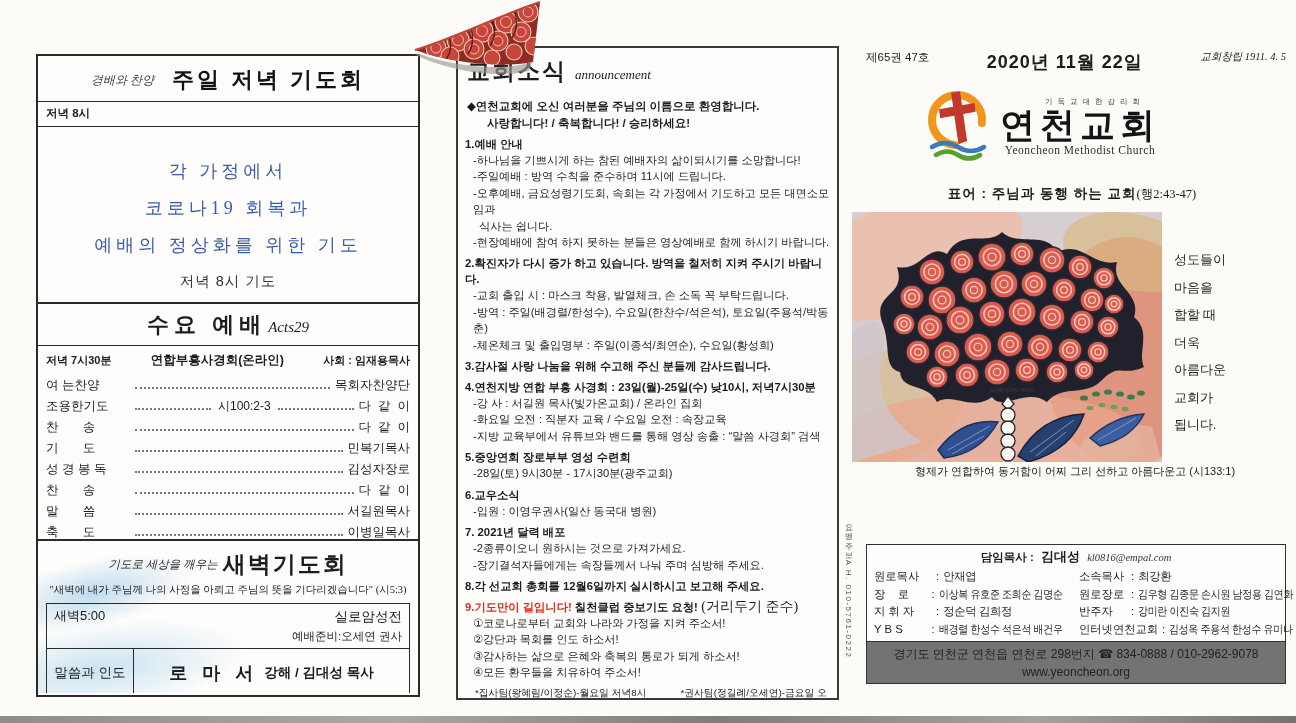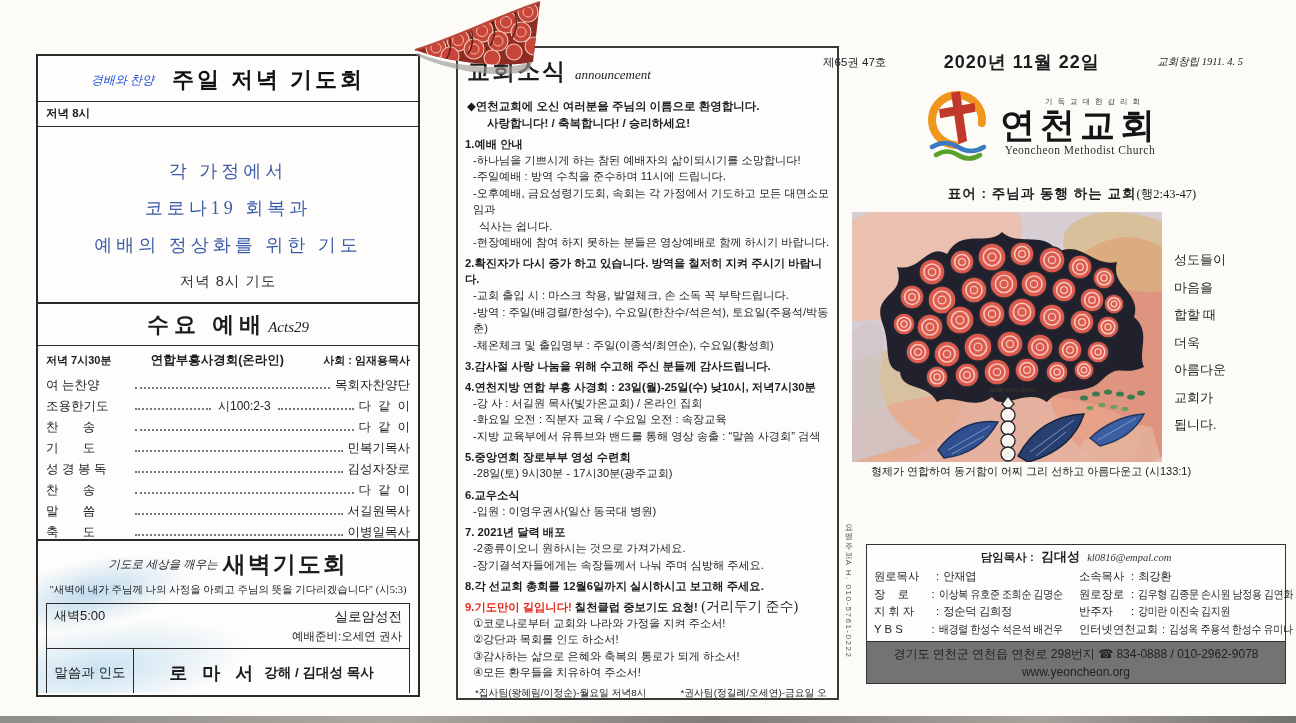--- a/index.html
+++ b/index.html
@@ -13,21 +13,21 @@
   .serif{font-family:"Liberation Serif","DejaVu Serif",serif;}
   .panel{position:absolute;background:#fefdfb;box-sizing:border-box;}
 
   
   #left-panel{left:36px;top:54px;width:384px;height:643px;border:2px solid #2a2a2a;}
   .lp-sec{position:relative;box-sizing:border-box;}
   #lp-sec1{height:246px;}
   #lp-sec2{height:237px;border-top:2px solid #2a2a2a;}
   #lp-sec3{height:154px;border-top:2px solid #2a2a2a;overflow:hidden;}
   .lp-header{padding:9px 6px 6px;text-align:center;border-bottom:1.5px solid #2a2a2a;}
-  .lp-pretitle{font-family:"Liberation Serif",serif;font-style:italic;font-size:12px;color:#1d4ed8;margin-right:18px;vertical-align:3px;}
+  .lp-pretitle{font-family:"Liberation Serif",serif;font-style:italic;font-size:12px;color:#404040;margin-right:18px;vertical-align:3px;}
   .lp-title{font-size:22px;font-weight:bold;letter-spacing:3px;color:#111;}
   .lp-time-row{font-size:11.5px;font-weight:bold;padding:4px 8px 5px;border-bottom:1.5px solid #2a2a2a;}
   .lp-blue{margin-top:26px;text-align:center;}
   .lp-blue-line{font-family:"Liberation Serif","DejaVu Serif",serif;font-size:18px;color:#3a5ba8;letter-spacing:4px;line-height:37px;}
   .lp-sub{text-align:center;font-size:14.5px;color:#333;margin-top:8px;letter-spacing:1px;}
 
   .w-titlebar{text-align:center;padding:6px 0 5px;border-bottom:1.5px solid #2a2a2a;}
   .w-title{font-size:22px;font-weight:bold;letter-spacing:5px;}
   .w-acts{font-family:"Liberation Serif",serif;font-style:italic;font-size:15px;margin-left:2px;}
   .w-meta{display:flex;justify-content:space-between;align-items:center;padding:6px 8px 2px;}
@@ -70,36 +70,36 @@
   .news-h .tail{font-weight:normal;font-family:"Liberation Serif",serif;font-size:14px;}
   .news-l{font-size:11.2px;line-height:16.4px;margin-left:8px;color:#222;}
   .news-l.lvl2{margin-left:14px;}
   .m-footnote{font-family:Liberation Sans, sans-serif;font-size:9.8px;margin:6px 0 0 10px;color:#222;}
   .m-footnote .gap{display:inline-block;width:34px;}
 
   #rose-corner{position:absolute;left:410px;top:0px;width:132px;height:88px;z-index:5;}
   #printer-mark{position:absolute;left:842px;top:518px;height:180px;writing-mode:vertical-rl;font-size:8px;letter-spacing:1.5px;color:#555;}
 
   
-  #rp-header{position:absolute;left:823px;top:50px;width:420px;display:flex;justify-content:space-between;align-items:center;}
+  #rp-header{position:absolute;left:866px;top:50px;width:420px;display:flex;justify-content:space-between;align-items:flex-start;}
   .rp-issue{font-size:11.5px;color:#222;}
   .rp-date{font-size:18px;font-weight:900;letter-spacing:1px;}
   .rp-founded{font-family:"Liberation Serif",serif;font-style:italic;font-size:10.5px;}
   #rp-logo{position:absolute;left:920px;top:84px;width:320px;display:flex;align-items:center;}
   .rp-logo-text{margin-left:4px;text-align:center;}
   .rp-denom{font-size:7.5px;letter-spacing:5px;color:#3a3a3a;margin-left:30px;}
   .rp-name{font-size:35px;font-weight:900;letter-spacing:5px;color:#141414;line-height:36px;}
   .rp-name-en{font-family:"Liberation Serif",serif;font-size:11.5px;color:#2f2f2f;letter-spacing:0.5px;margin-top:1px;}
   #rp-motto{position:absolute;left:872px;top:184px;width:400px;text-align:center;}
   .rp-motto-main{font-size:13.5px;font-weight:bold;letter-spacing:1px;}
   .rp-motto-ref{font-family:"Liberation Serif",serif;font-size:12.5px;}
   #rp-art{position:absolute;left:852px;top:212px;width:310px;height:250px;}
   #rp-side{position:absolute;left:1174px;top:246px;width:110px;}
   .rp-side-line{font-family:"Liberation Serif",serif;font-size:13px;color:#1f1f1f;line-height:27.5px;}
-  #rp-caption{position:absolute;left:818px;top:464px;width:426px;text-align:center;font-size:11px;color:#1b1b1b;}
+  #rp-caption{position:absolute;left:862px;top:464px;width:426px;text-align:center;font-size:11px;color:#1b1b1b;}
   #rp-staff{position:absolute;left:866px;top:544px;width:420px;border:1.5px solid #333;box-sizing:border-box;padding:3px 7px 4px;background:#fefdfb;}
   .st-head{text-align:center;font-size:11.5px;margin-bottom:2px;}
   .st-head .lbl{font-weight:bold;}
   .st-head .nm{font-weight:900;font-size:13px;margin:0 4px;}
   .st-head .em{font-family:"Liberation Serif",serif;font-style:italic;font-size:10.5px;color:#333;}
   .st-row{display:flex;font-size:11.3px;line-height:17.6px;}
   .st-cell{display:flex;}
   .st-cell.c1{width:205px;}
   .st-cell.c2{flex:1;}
   .st-l{white-space:pre;width:58px;}

